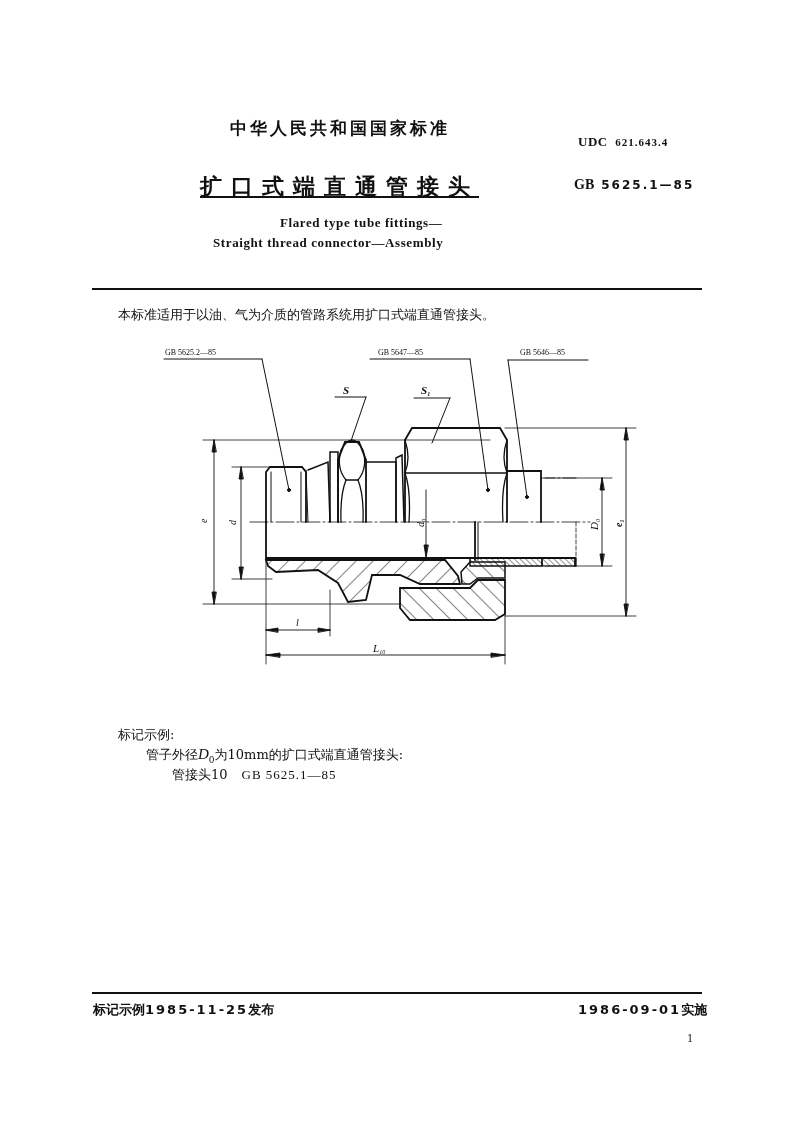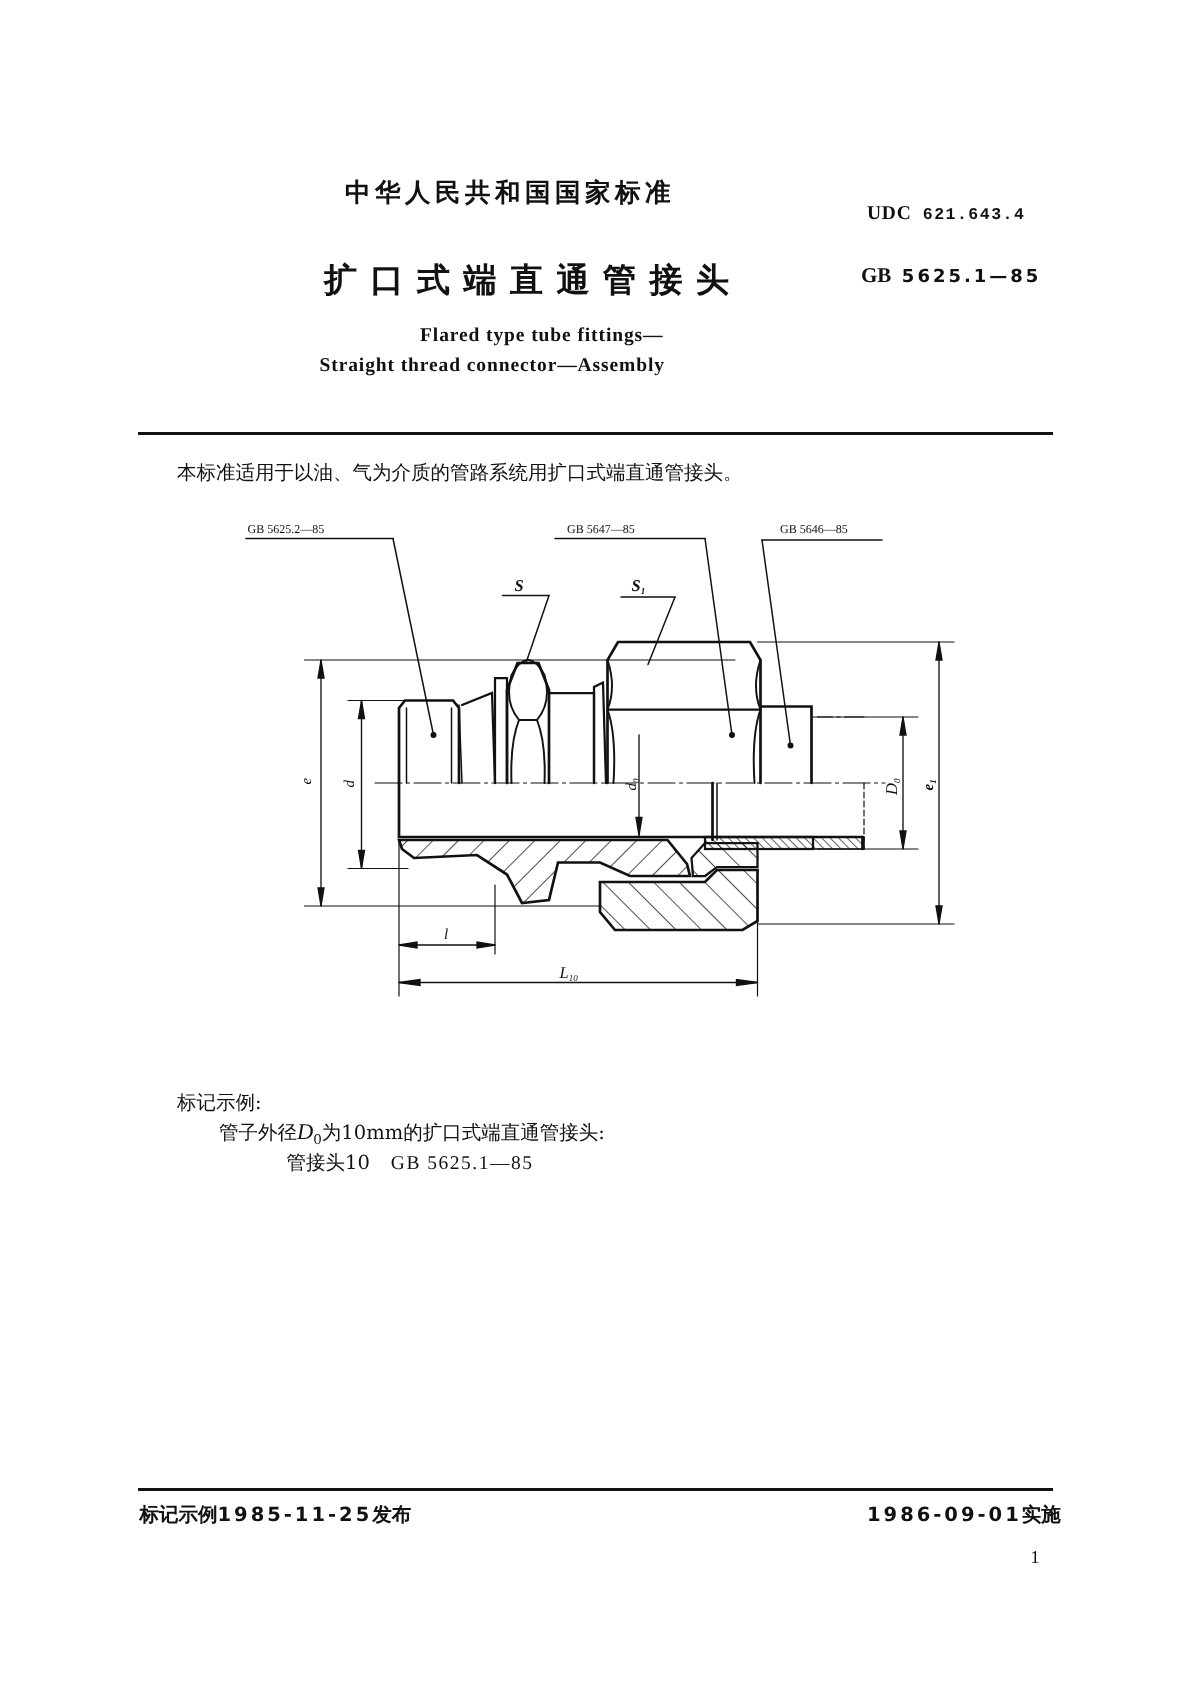--- a/index.html
+++ b/index.html
@@ -1,35 +1,35 @@
 <!DOCTYPE html>
 <html><head>
 <meta charset="utf-8">
 <style>
   html, body { margin: 0; padding: 0; background: #ffffff; }
   body { width: 794px; height: 1123px; position: relative; overflow: hidden; color: #111; font-family: "DejaVu Sans", sans-serif; }
   .abs { position: absolute; white-space: nowrap; }
   .hdr-cn { left: 230px; top: 117px; font-size: 17px; letter-spacing: 3px; font-weight: bold; }
   .udc { left: 578px; top: 134px; font-size: 13px; font-weight: bold; font-family: "Liberation Serif", serif; letter-spacing: 0.5px; }
-  .udc .num { font-family: Liberation Mono, monospace; font-size: 11px; letter-spacing: 1px; }
-  .title-cn { left: 216px; top: 172px; font-size: 22px; letter-spacing: 9px; font-weight: bold; }
+  .udc .num { font-family: Liberation Serif, serif; font-size: 11px; letter-spacing: 1px; }
+  .title-cn { left: 200px; top: 172px; font-size: 22px; letter-spacing: 9px; font-weight: bold; text-decoration: underline; }
   .gb { left: 574px; top: 177px; font-size: 14px; font-weight: bold; font-family: "Liberation Serif", serif; }
   .gb .num { font-family: "DejaVu Sans", sans-serif; font-size: 12px; letter-spacing: 2px; }
   .title-en1 { left: 248px; top: 215px; font-size: 13px; font-weight: bold; font-family: "Liberation Serif", serif; letter-spacing: 0.6px; margin-left: 32px; }
   .title-en2 { left: 213px; top: 235px; font-size: 13px; font-weight: bold; font-family: "Liberation Serif", serif; letter-spacing: 0.6px; }
   .rule { position: absolute; left: 92px; width: 610px; height: 2px; background: #111; }
   .rule-top { top: 288px; }
   .rule-bot { top: 992px; }
   .intro { left: 118px; top: 306px; font-size: 13px; font-family: "DejaVu Serif", serif; }
   .drawing { position: absolute; left: 0; top: 0; }
   .mark-h { left: 118px; top: 726px; font-size: 13px; font-family: "DejaVu Serif", serif; }
   .mark-1 { left: 146px; top: 746px; font-size: 13px; font-family: "DejaVu Serif", serif; }
   .mark-1 i { font-family: "Liberation Serif", serif; font-size: 15px; }
   .mark-1 sub { font-size: 9px; }
-  .mark-2 { left: 191px; top: 766px; font-size: 13px; font-family: "DejaVu Serif", serif; }
+  .mark-2 { left: 172px; top: 766px; font-size: 13px; font-family: "DejaVu Serif", serif; }
   .mark-2 .std { font-family: "Liberation Serif", serif; margin-left: 14px; letter-spacing: 1px; }
   .footer-l { left: 93px; top: 1001px; font-size: 13px; font-weight: bold; }
   .footer-r { left: 578px; top: 1001px; font-size: 13px; font-weight: bold; }
   .footer-l .d, .footer-r .d { letter-spacing: 2px; }
   .pagenum { left: 687px; top: 1031px; font-size: 12px; font-family: "Liberation Serif", serif; }
   svg text { font-family: "Liberation Serif", serif; }
 </style>
 </head>
 <body>
 

